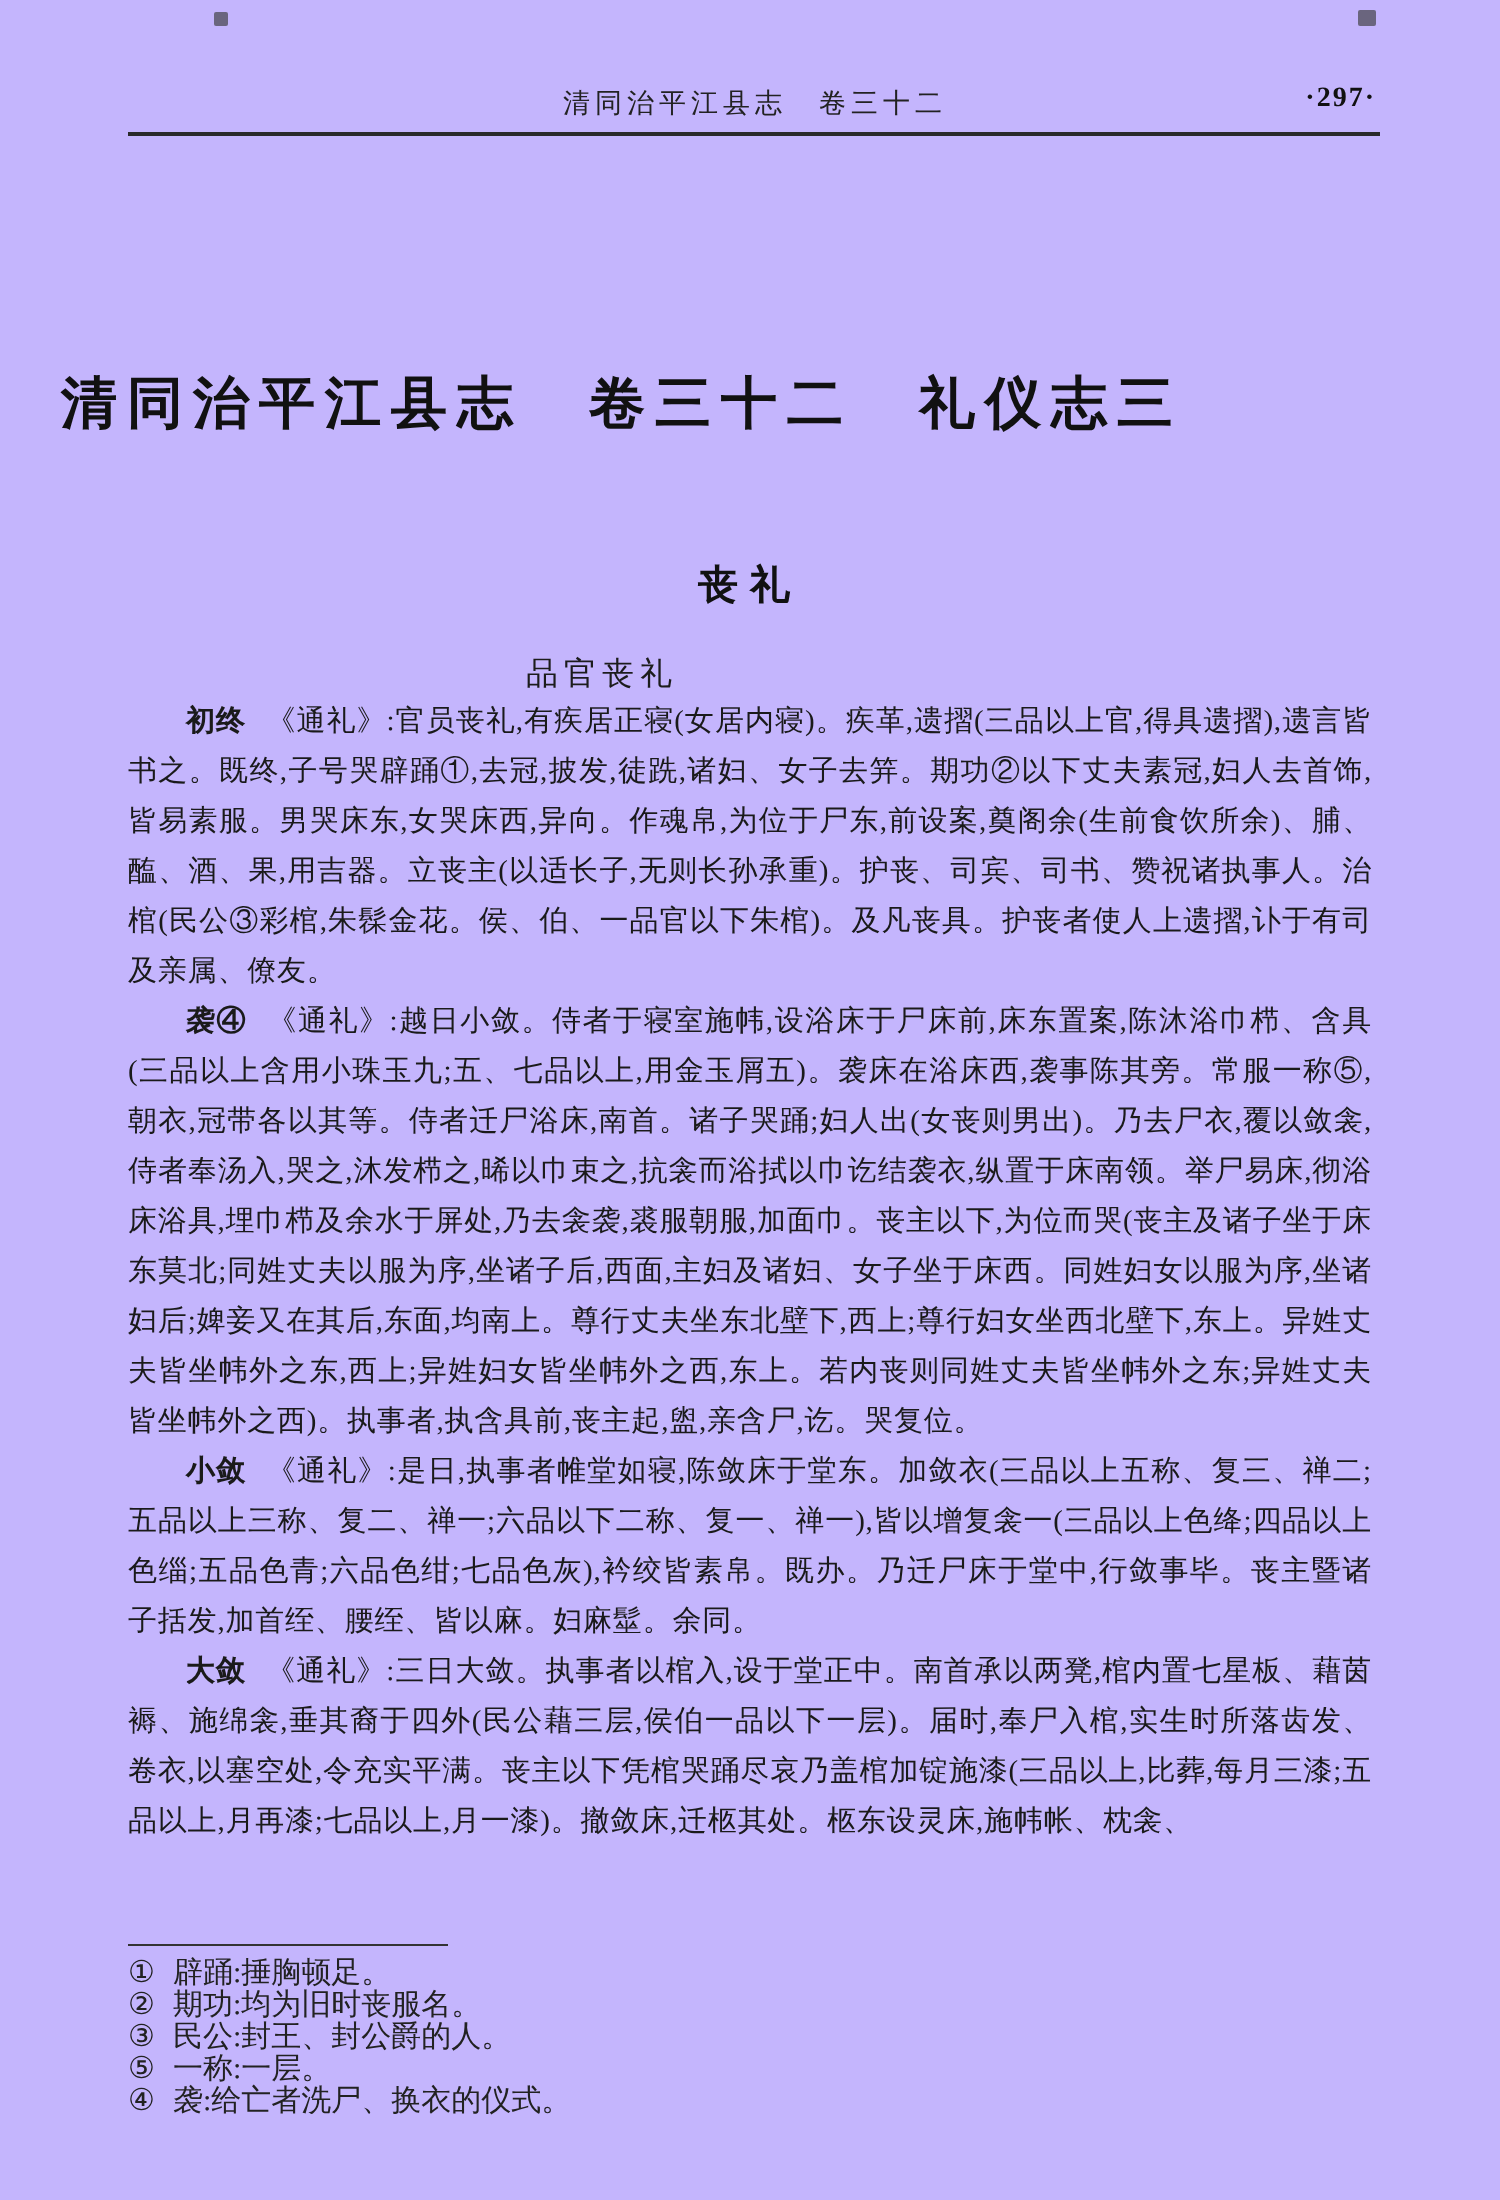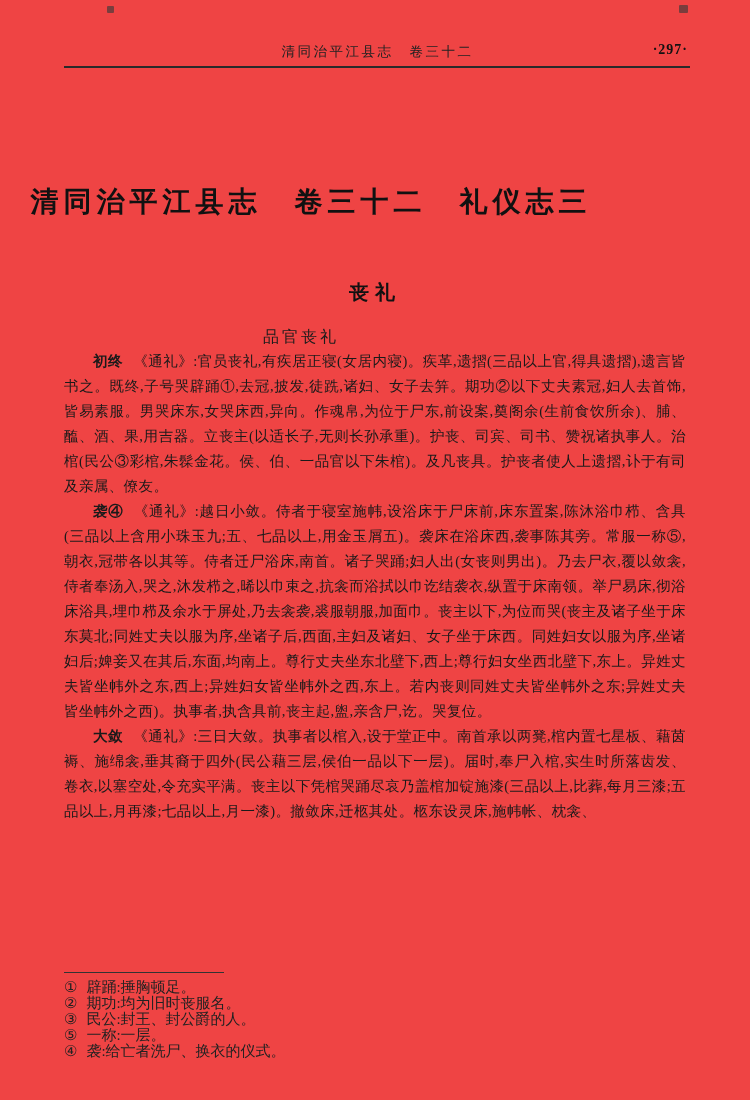--- a/index.html
+++ b/index.html
@@ -6,21 +6,21 @@
   body {
     width: 750px; height: 1100px;
     background: #ffffff;
     font-family: "Liberation Serif", "DejaVu Serif", serif;
     color: #1c1c1c;
     position: relative;
     overflow: hidden;
   }
   .page {
     position: absolute; inset: 0;
-    background: #ef4444;
+    background: #c4b5fd;
   }
   .scan-artifact {
     position: absolute;
     background: #3a3a3a;
     opacity: .65;
     border-radius: 1px;
   }
   .artifact-1 { left: 107px; top: 6px; width: 7px; height: 7px; }
   .artifact-2 { left: 679px; top: 5px; width: 9px; height: 8px; }
 
@@ -93,20 +93,21 @@
   </div>
   <div class="header-rule"></div>
 
   <h1 class="main-title">清同治平江县志　卷三十二　礼仪志三</h1>
   <h2 class="section-title">丧礼</h2>
   <h3 class="subsection-title">品官丧礼</h3>
 
   <div class="body-text">
     <p class="para"><span class="lead">初终</span><span>《通礼》:官员丧礼,有疾居正寝(女居内寝)。疾革,遗摺(三品以上官,得具遗摺),遗言皆书之。既终,子号哭辟踊①,去冠,披发,徒跣,诸妇、女子去笄。期功②以下丈夫素冠,妇人去首饰,皆易素服。男哭床东,女哭床西,异向。作魂帛,为位于尸东,前设案,奠阁余(生前食饮所余)、脯、醢、酒、果,用吉器。立丧主(以适长子,无则长孙承重)。护丧、司宾、司书、赞祝诸执事人。治棺(民公③彩棺,朱髹金花。侯、伯、一品官以下朱棺)。及凡丧具。护丧者使人上遗摺,讣于有司及亲属、僚友。</span></p>
     <p class="para"><span class="lead">袭④</span><span>《通礼》:越日小敛。侍者于寝室施帏,设浴床于尸床前,床东置案,陈沐浴巾栉、含具(三品以上含用小珠玉九;五、七品以上,用金玉屑五)。袭床在浴床西,袭事陈其旁。常服一称⑤,朝衣,冠带各以其等。侍者迁尸浴床,南首。诸子哭踊;妇人出(女丧则男出)。乃去尸衣,覆以敛衾,侍者奉汤入,哭之,沐发栉之,晞以巾束之,抗衾而浴拭以巾讫结袭衣,纵置于床南领。举尸易床,彻浴床浴具,埋巾栉及余水于屏处,乃去衾袭,裘服朝服,加面巾。丧主以下,为位而哭(丧主及诸子坐于床东莫北;同姓丈夫以服为序,坐诸子后,西面,主妇及诸妇、女子坐于床西。同姓妇女以服为序,坐诸妇后;婢妾又在其后,东面,均南上。尊行丈夫坐东北壁下,西上;尊行妇女坐西北壁下,东上。异姓丈夫皆坐帏外之东,西上;异姓妇女皆坐帏外之西,东上。若内丧则同姓丈夫皆坐帏外之东;异姓丈夫皆坐帏外之西)。执事者,执含具前,丧主起,盥,亲含尸,讫。哭复位。</span></p>
+    <p class="para"><span class="lead">小敛</span><span>《通礼》:是日,执事者帷堂如寝,陈敛床于堂东。加敛衣(三品以上五称、复三、禅二;五品以上三称、复二、禅一;六品以下二称、复一、禅一),皆以增复衾一(三品以上色绛;四品以上色缁;五品色青;六品色绀;七品色灰),衿绞皆素帛。既办。乃迁尸床于堂中,行敛事毕。丧主暨诸子括发,加首绖、腰绖、皆以麻。妇麻髽。余同。</span></p>
     <p class="para"><span class="lead">大敛</span><span>《通礼》:三日大敛。执事者以棺入,设于堂正中。南首承以两凳,棺内置七星板、藉茵褥、施绵衾,垂其裔于四外(民公藉三层,侯伯一品以下一层)。届时,奉尸入棺,实生时所落齿发、卷衣,以塞空处,令充实平满。丧主以下凭棺哭踊尽哀乃盖棺加锭施漆(三品以上,比葬,每月三漆;五品以上,月再漆;七品以上,月一漆)。撤敛床,迁柩其处。柩东设灵床,施帏帐、枕衾、</span></p>
   </div>
 
   <div class="footnotes">
     <div class="footnote-rule"></div>
     <div class="footnote"><span class="fn-marker">①</span><span>辟踊:捶胸顿足。</span></div>
     <div class="footnote"><span class="fn-marker">②</span><span>期功:均为旧时丧服名。</span></div>
     <div class="footnote"><span class="fn-marker">③</span><span>民公:封王、封公爵的人。</span></div>
     <div class="footnote"><span class="fn-marker">⑤</span><span>一称:一层。</span></div>
     <div class="footnote"><span class="fn-marker">④</span><span>袭:给亡者洗尸、换衣的仪式。</span></div>

